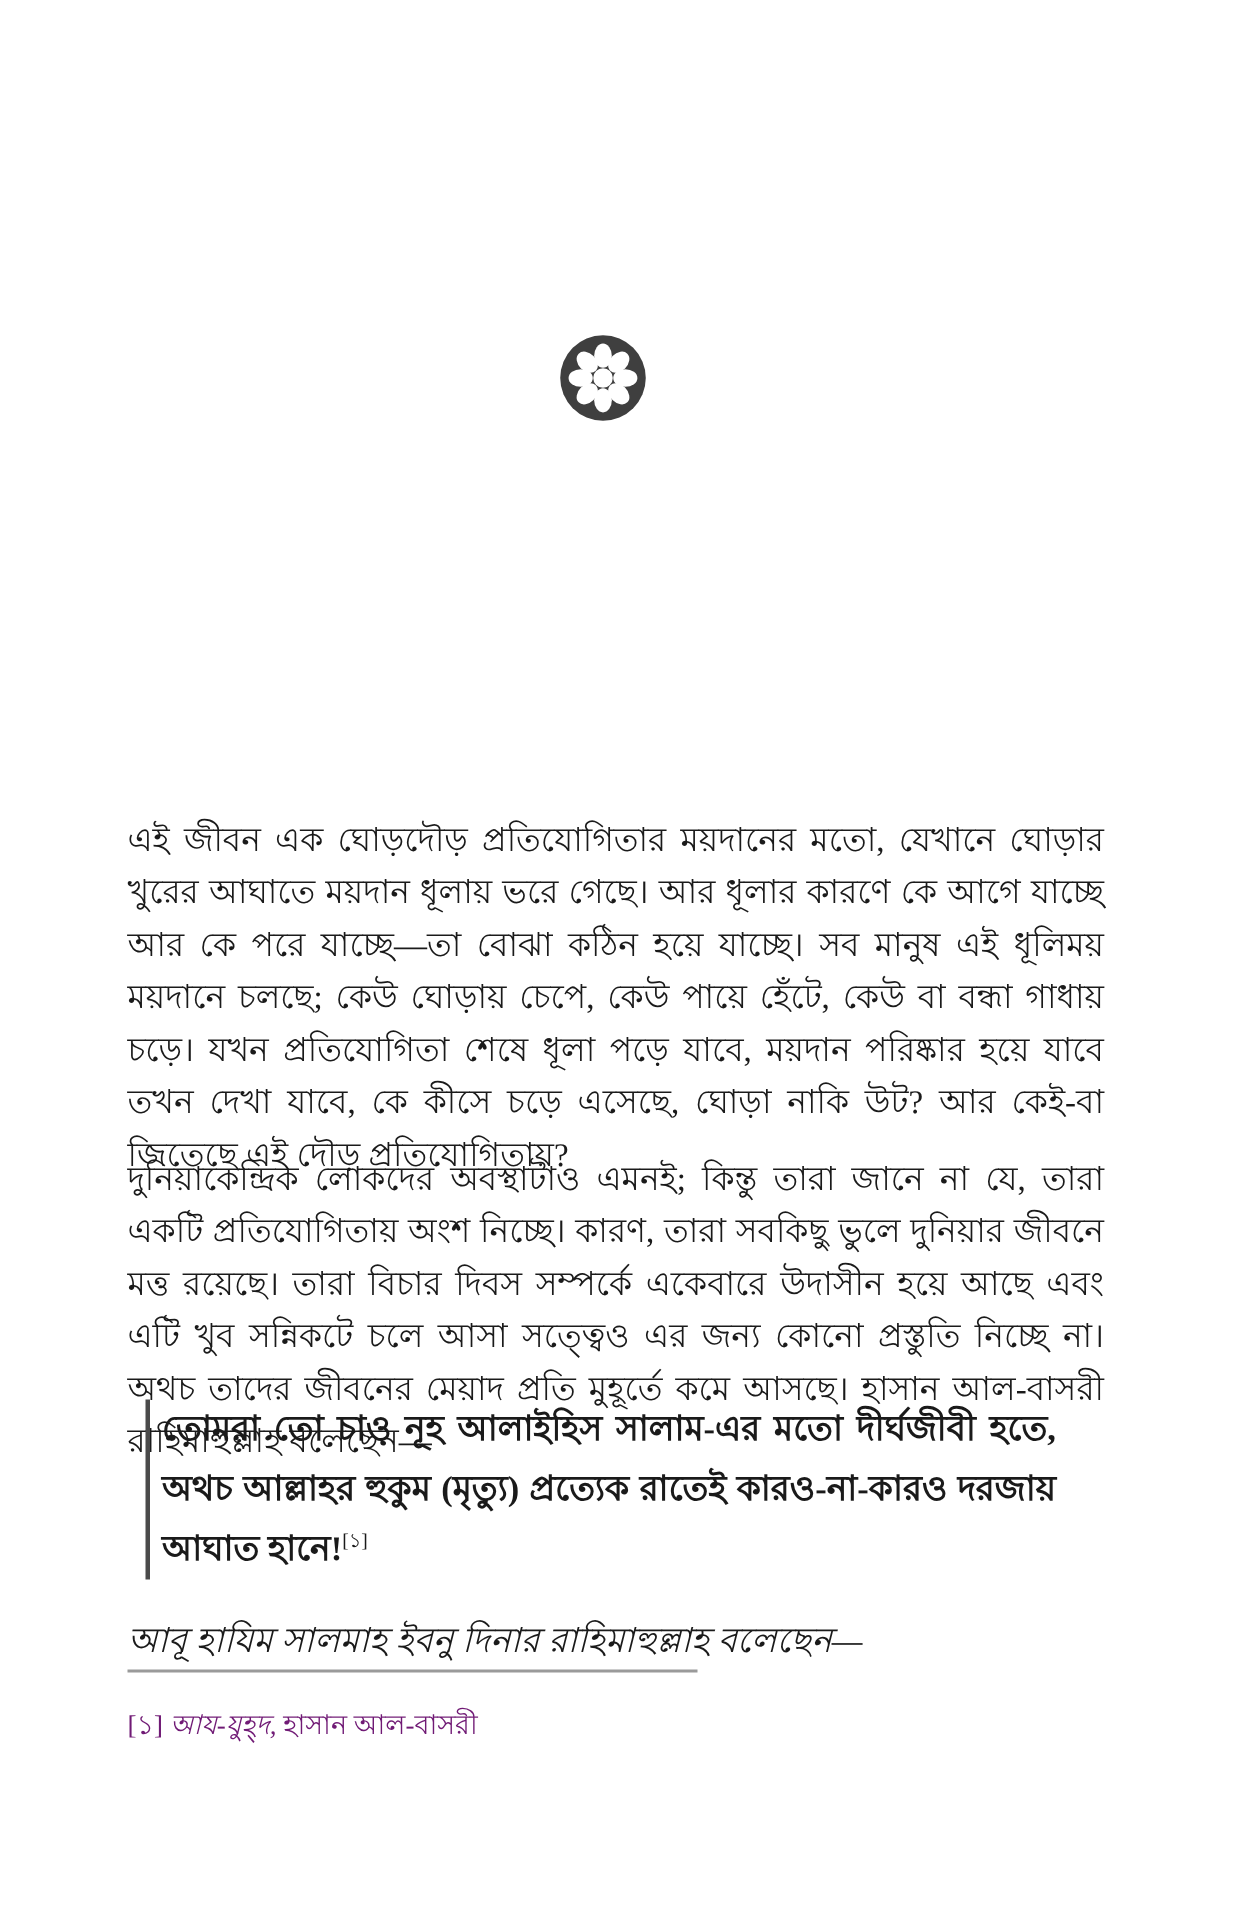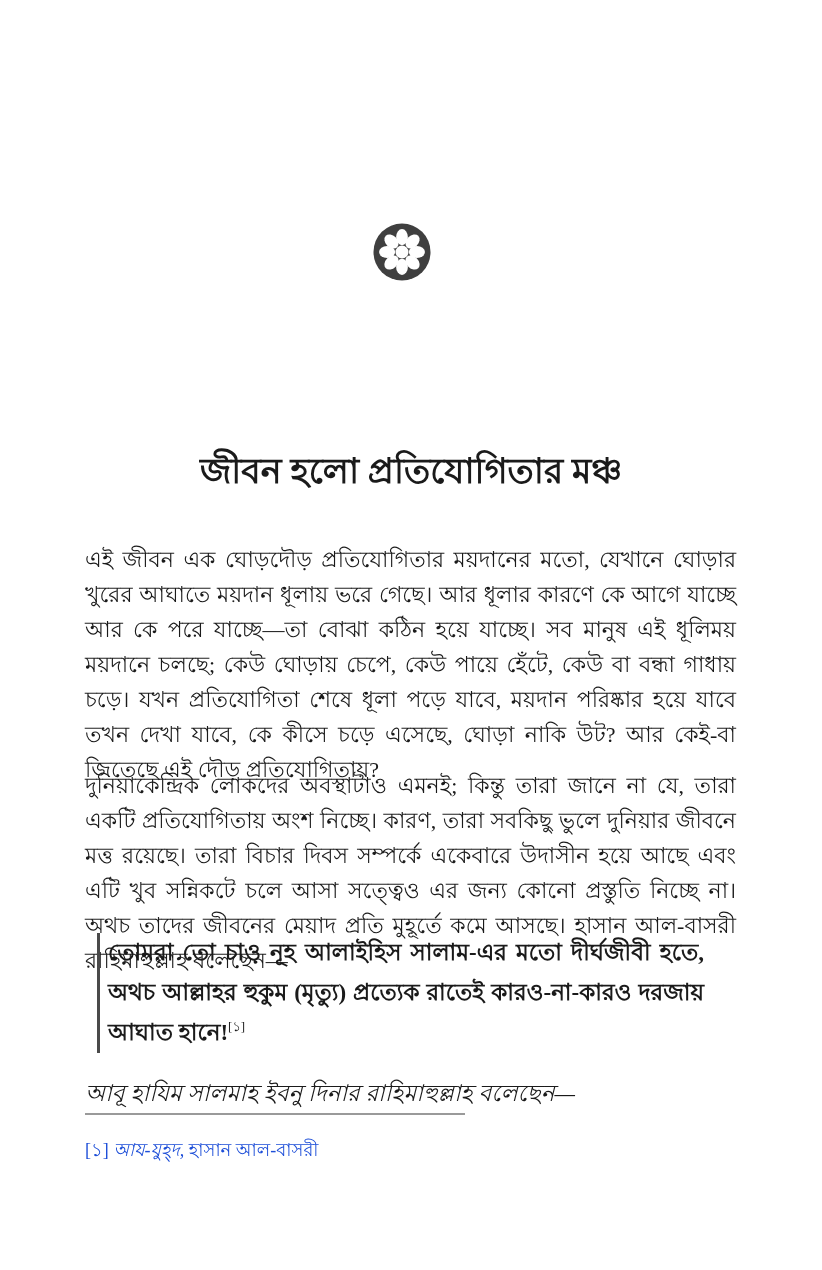--- a/index.html
+++ b/index.html
@@ -76,21 +76,21 @@
     background: #9a9a9a;
     border: none;
   }
   .footnote {
     position: absolute;
     left: 85px;
     top: 1118px;
     width: 651px;
     font-size: 18px;
     line-height: 28px;
-    color: #1d4ed8;
+    color: #701a75;
   }
   .footnote .src-title { font-style: italic; }
 </style>
 </head>
 <body>
 
 <div class="page">
 
   <svg class="ornament" viewBox="0 0 100 100" aria-hidden="true">
     <g fill="#3f3f3f">
@@ -102,21 +102,20 @@
       <ellipse cx="50" cy="26" rx="9.5" ry="13" transform="rotate(90 50 50)"></ellipse>
       <ellipse cx="50" cy="26" rx="9.5" ry="13" transform="rotate(135 50 50)"></ellipse>
       <ellipse cx="50" cy="26" rx="9.5" ry="13" transform="rotate(180 50 50)"></ellipse>
       <ellipse cx="50" cy="26" rx="9.5" ry="13" transform="rotate(225 50 50)"></ellipse>
       <ellipse cx="50" cy="26" rx="9.5" ry="13" transform="rotate(270 50 50)"></ellipse>
       <ellipse cx="50" cy="26" rx="9.5" ry="13" transform="rotate(315 50 50)"></ellipse>
       <circle cx="50" cy="50" r="10.5"></circle>
     </g>
   </svg>
 
-  <h1 class="chapter-title">জীবন হলো প্রতিযোগিতার মঞ্চ</h1>
 
   <p class="body-para para-1">এই জীবন এক ঘোড়দৌড় প্রতিযোগিতার ময়দানের মতো, যেখানে ঘোড়ার খুরের আঘাতে ময়দান ধূলায় ভরে গেছে। আর ধূলার কারণে কে আগে যাচ্ছে আর কে পরে যাচ্ছে—তা বোঝা কঠিন হয়ে যাচ্ছে। সব মানুষ এই ধূলিময় ময়দানে চলছে; কেউ ঘোড়ায় চেপে, কেউ পায়ে হেঁটে, কেউ বা বন্ধা গাধায় চড়ে। যখন প্রতিযোগিতা শেষে ধূলা পড়ে যাবে, ময়দান পরিষ্কার হয়ে যাবে তখন দেখা যাবে, কে কীসে চড়ে এসেছে, ঘোড়া নাকি উট? আর কেই-বা জিতেছে এই দৌড় প্রতিযোগিতায়?</p>
 
   <p class="body-para para-2">দুনিয়াকেন্দ্রিক লোকদের অবস্থাটাও এমনই; কিন্তু তারা জানে না যে, তারা একটি প্রতিযোগিতায় অংশ নিচ্ছে। কারণ, তারা সবকিছু ভুলে দুনিয়ার জীবনে মত্ত রয়েছে। তারা বিচার দিবস সম্পর্কে একেবারে উদাসীন হয়ে আছে এবং এটি খুব সন্নিকটে চলে আসা সত্ত্বেও এর জন্য কোনো প্রস্তুতি নিচ্ছে না। অথচ তাদের জীবনের মেয়াদ প্রতি মুহূর্তে কমে আসছে। হাসান আল-বাসরী রাহিমাহুল্লাহ বলেছেন—</p>
 
   <div class="quote-block">
     <span>তোমরা তো চাও নূহ আলাইহিস সালাম-এর মতো দীর্ঘজীবী হতে, অথচ আল্লাহর হুকুম (মৃত্যু) প্রত্যেক রাতেই কারও-না-কারও দরজায় আঘাত হানে!</span><span class="footnote-ref">[১]</span>
   </div>
 
   <p class="para-after-quote">আবূ হাযিম সালমাহ ইবনু দিনার রাহিমাহুল্লাহ বলেছেন—</p>

